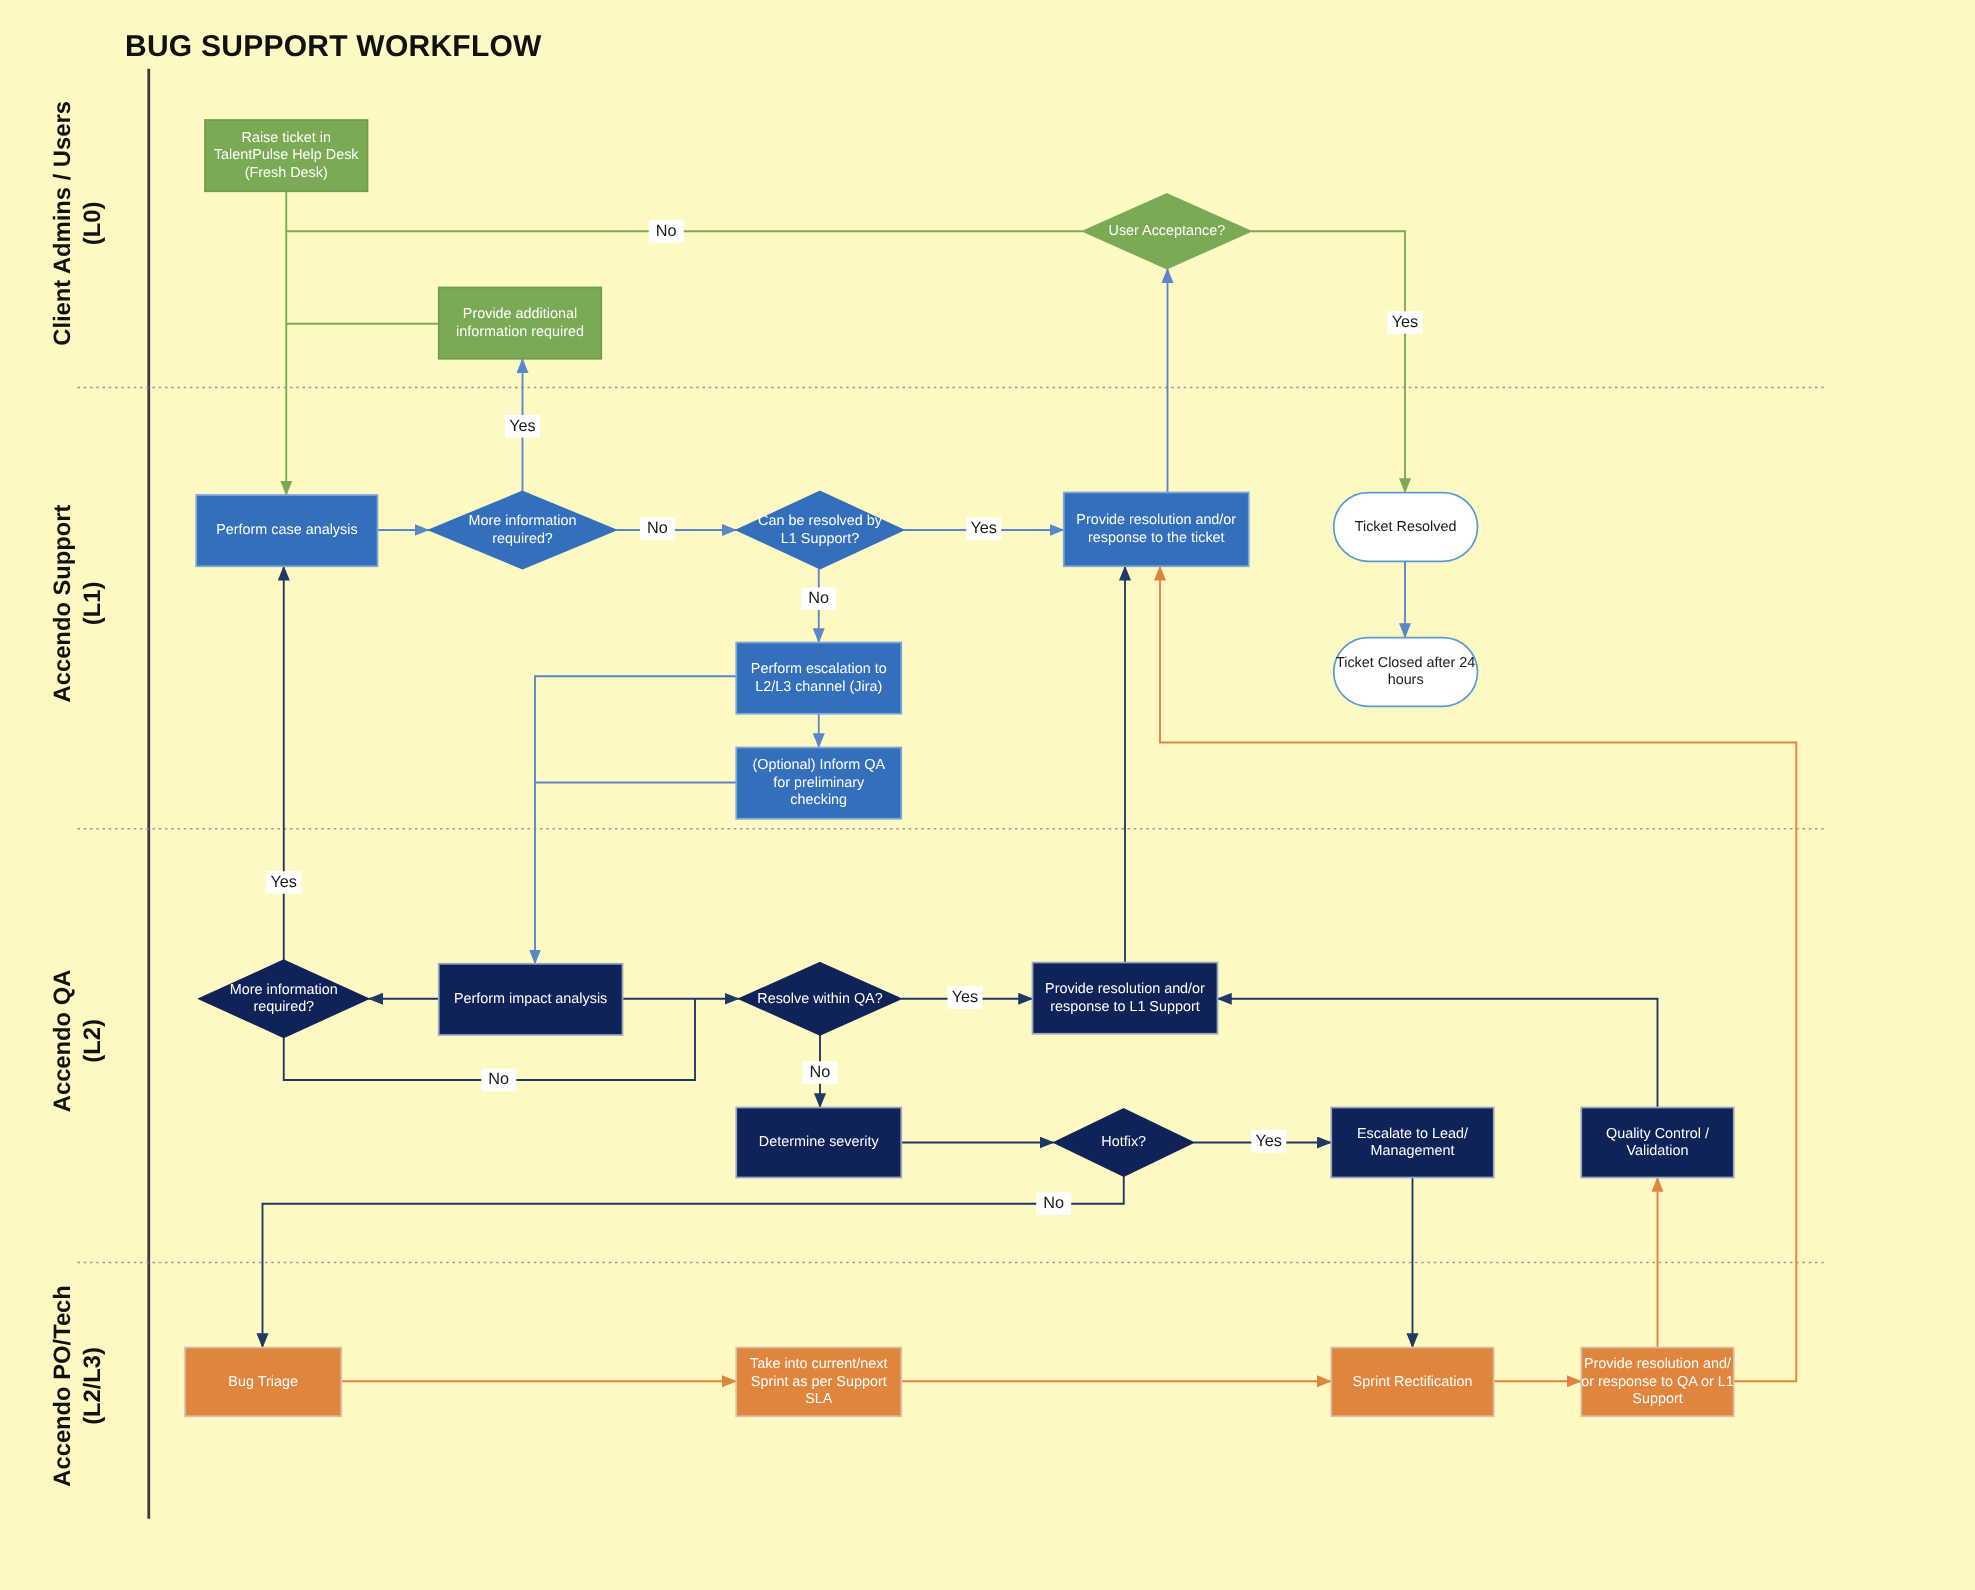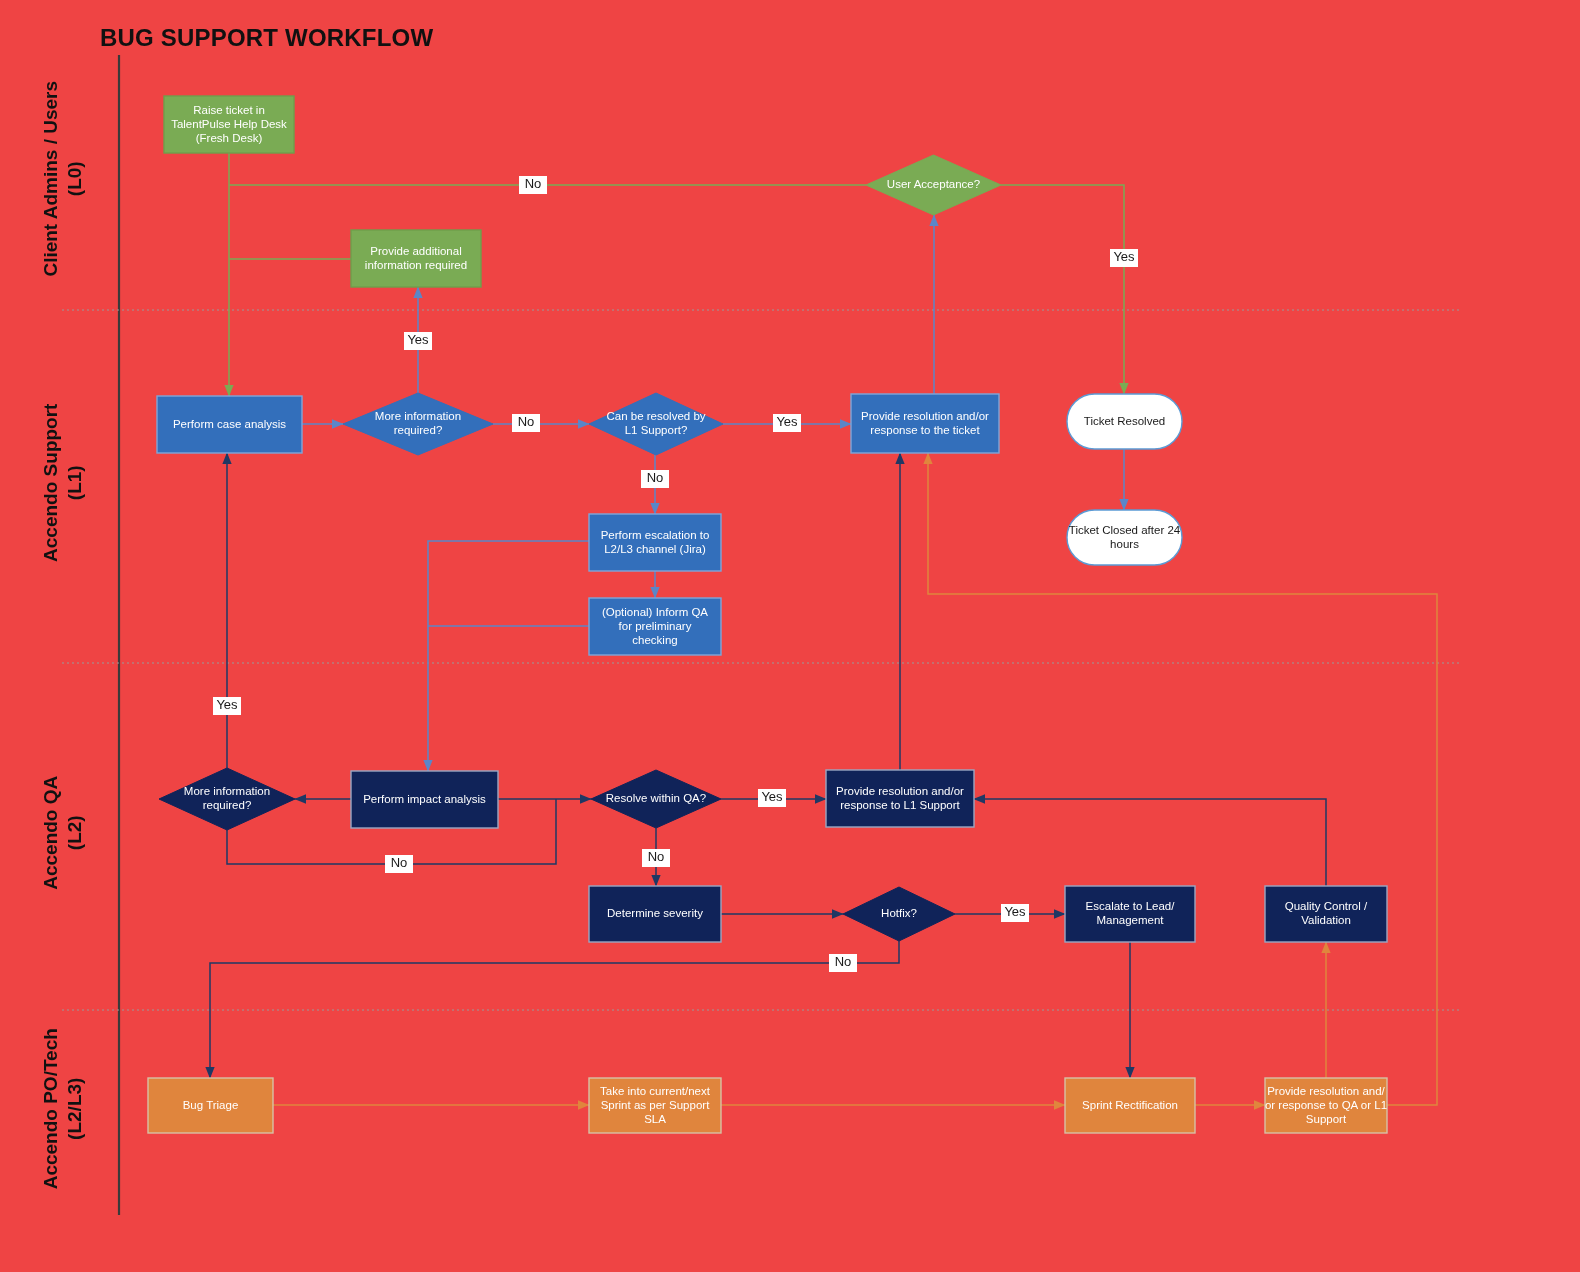--- a/index.html
+++ b/index.html
@@ -1,17 +1,17 @@
 <!DOCTYPE html>
 <html><head>
 <meta charset="utf-8">
 <style>
   html,body{margin:0;padding:0;background:#ffffff;}
   body{font-family:"Liberation Sans", sans-serif;}
-  #canvas{position:relative;width:1580px;height:1272px;background:#ef4444;overflow:hidden;}
+  #canvas{position:relative;width:1580px;height:1272px;background:#fef9c3;overflow:hidden;}
   svg#flow{position:absolute;left:0;top:0;width:1580px;height:1272px;}
   .title{
     position:absolute; left:100px; top:24px;
     font-size:24px; font-weight:bold; color:#111111;
     letter-spacing:0.2px; white-space:nowrap;
   }
   .lane-label{
     position:absolute;
     font-size:19px; font-weight:bold; color:#111111;
     text-align:center; line-height:1.25;

